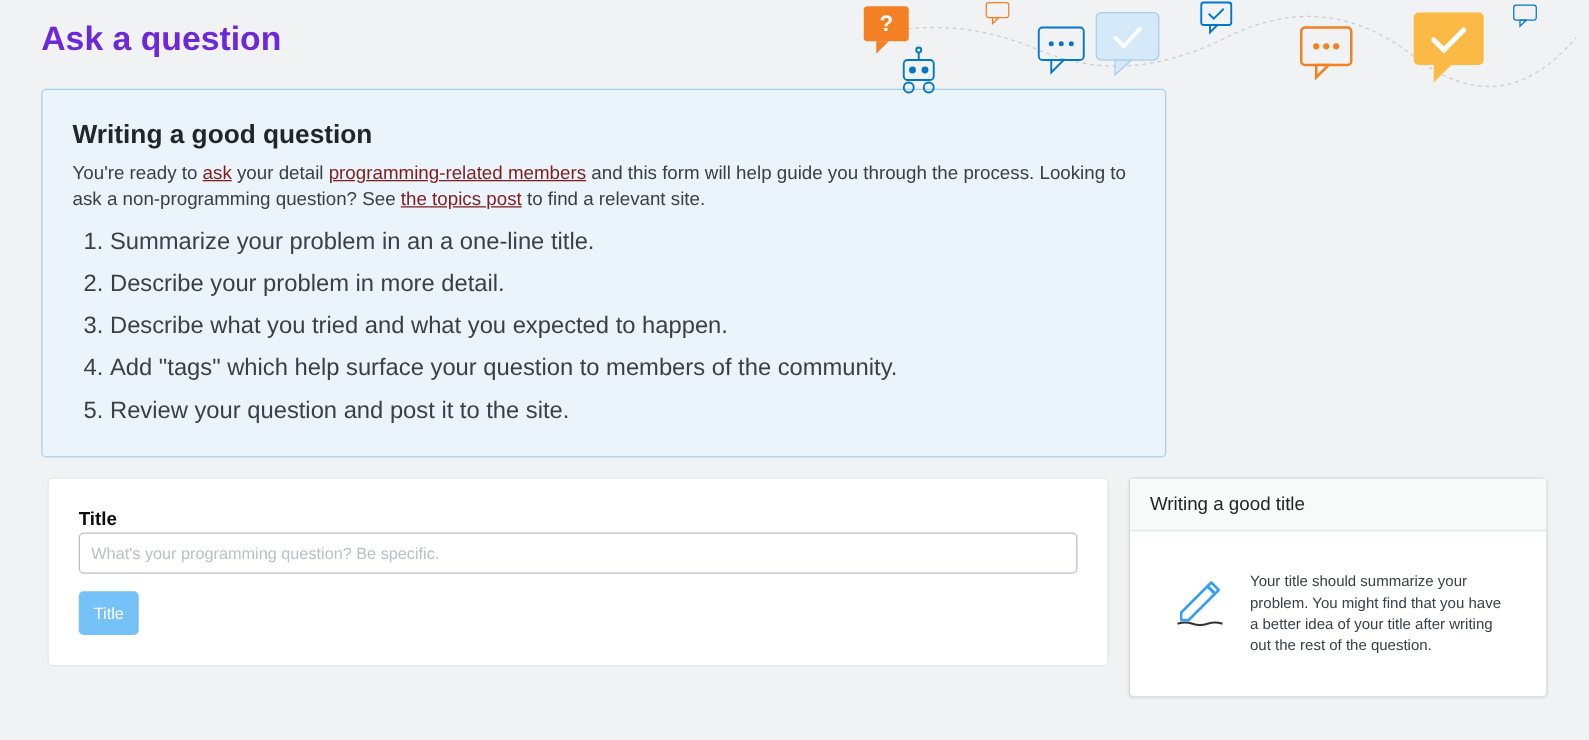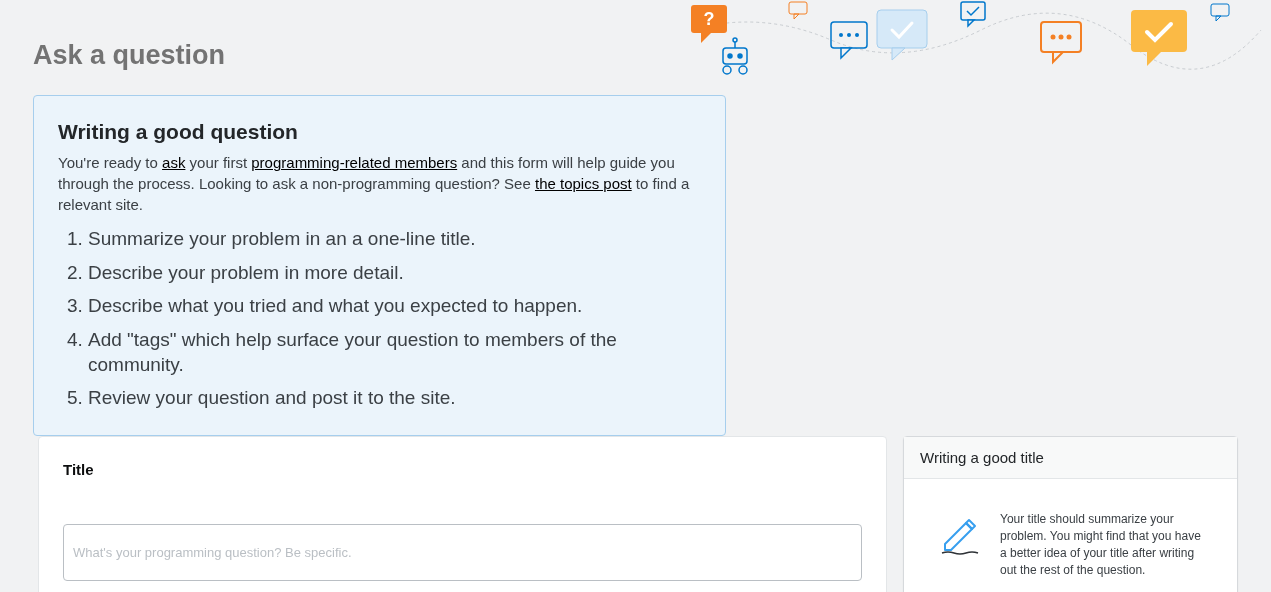--- a/index.html
+++ b/index.html
@@ -12,46 +12,47 @@
       height: 592px;
       overflow: hidden;
       position: relative;
     }
     .container {
       padding: 0 33px;
     }
     .page-title {
       font-size: 27px;
       font-weight: 600;
-      color: #737373;
-      padding-top: 40px;
+      color: #6d28d9;
+      padding-top: 16px;
       padding-bottom: 24px;
     }
     .info-box {
       background: #ebf4fb;
       border: 1px solid #a6ceed;
       border-radius: 4px;
       padding: 24px;
-      width: 693px;
+      width: 900px;
+      margin-bottom: 16px;
     }
     .info-title {
       font-size: 21px;
       font-weight: 400;
       color: #232629;
       margin-bottom: 8px;
       font-weight: 600;
     }
     .info-text {
       font-size: 15px;
       line-height: 1.4;
       color: #3b4045;
       margin-bottom: 12px;
     }
     .info-text a {
-      color: #000000;
+      color: #7f1d1d;
       text-decoration: underline;
     }
     .steps-label {
       font-size: 13px;
       font-weight: 600;
       color: #232629;
       margin-bottom: 10px;
     }
     .steps-list {
       list-style: decimal;
@@ -85,26 +86,25 @@
     }
     .field-desc {
       font-size: 12px;
       color: #3b4045;
       margin-bottom: 8px;
     }
     .title-input {
       width: 100%;
       border: 1px solid #babfc4;
       border-radius: 4px;
-      padding: 20px 9px;
+      padding: 8px 9px;
       font-size: 13px;
       color: #0c0d0e;
       background: #fff;
       outline: none;
-      margin-top: 44px;
     }
     .title-input::placeholder { color: #babfc4; }
     .next-btn {
       margin-top: 14px;
       background: #76c1f7;
       color: #fff;
       border: none;
       border-radius: 4px;
       padding: 10px 12px;
       font-size: 13px;
@@ -215,21 +215,21 @@
     <path d="M5 12 L5 17 L10 12 Z" fill="none" stroke="#0077cc" stroke-width="1"></path>
   </g>
 </svg>
 
 <div class="container">
   <h1 class="page-title">Ask a question</h1>
 
   <div class="info-box">
     <h2 class="info-title">Writing a good question</h2>
     <p class="info-text">
-      <span>You're ready to </span><a href="#">ask</a><span> your first </span><a href="#">programming-related members</a><span> and this form will help guide you through the process. Looking to ask a non-programming question? See </span><a href="#">the topics post</a><span> to find a relevant site.</span>
+      <span>You're ready to </span><a href="#">ask</a><span> your detail </span><a href="#">programming-related members</a><span> and this form will help guide you through the process. Looking to ask a non-programming question? See </span><a href="#">the topics post</a><span> to find a relevant site.</span>
     </p>
     <ol class="steps-list">
       <li>Summarize your problem in an a one-line title.</li>
       <li>Describe your problem in more detail.</li>
       <li>Describe what you tried and what you expected to happen.</li>
       <li>Add "tags" which help surface your question to members of the community.</li>
       <li>Review your question and post it to the site.</li>
     </ol>
   </div>
 

